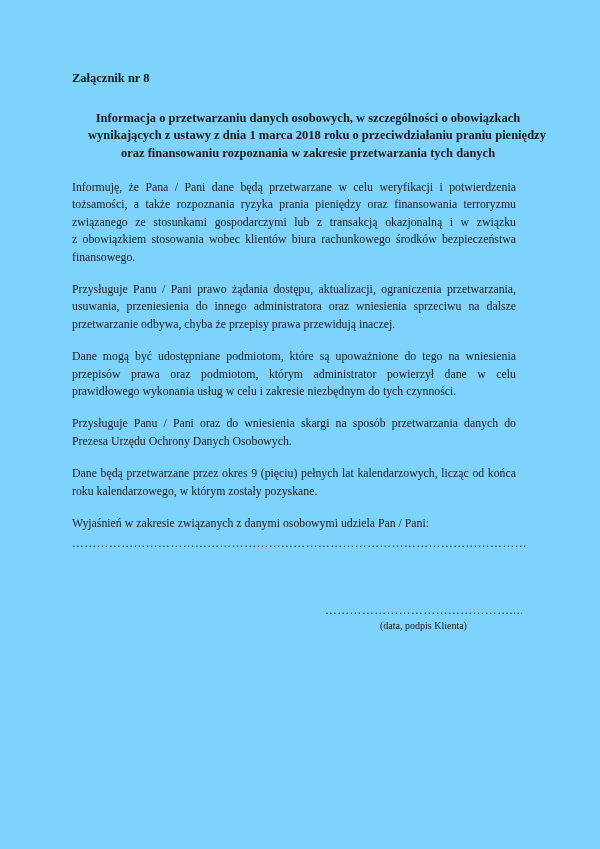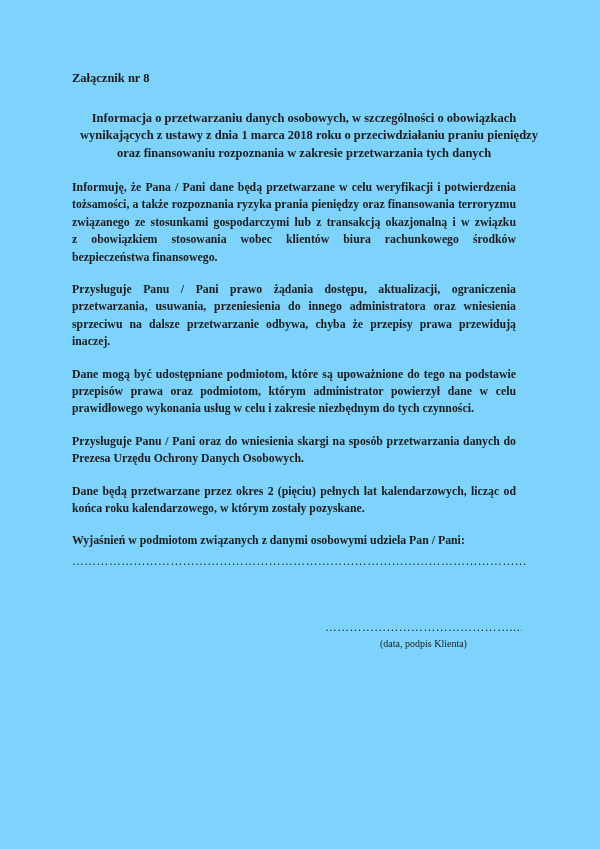--- a/index.html
+++ b/index.html
@@ -17,37 +17,36 @@
     font-family: "Liberation Serif", "DejaVu Serif", serif;
     color: #1b1b1b;
     overflow: hidden;
   }
   .attachment-label {
     font-size: 12.5px;
     font-weight: bold;
     line-height: 17px;
   }
   .doc-title {
-    margin: 23px 0 17px 8px;
+    margin: 23px 0 17px 16px;
     font-size: 12.5px;
     font-weight: bold;
     line-height: 17.3px;
     text-align: center;
     font-family: Liberation Serif, serif;
   }
   .title-line {
     white-space: nowrap;
     text-align: center;
   }
   .para {
     font-size: 11.8px;
     line-height: 17.4px;
     text-align: justify;
     margin: 0 12px 15px 0;
-    font-weight: bold;
   }
   .para.no-gap {
     margin-bottom: 0;
   }
   .fill-line {
     font-size: 11.8px;
     line-height: 17.4px;
     margin-top: 3px;
     white-space: nowrap;
     overflow: hidden;
@@ -84,27 +83,27 @@
     <div class="title-line">Informacja o przetwarzaniu danych osobowych, w szczególności o obowiązkach</div>
     <div class="title-line">wynikających z ustawy z dnia 1 marca 2018 roku o przeciwdziałaniu praniu pieniędzy</div>
     <div class="title-line">oraz finansowaniu rozpoznania w zakresie przetwarzania tych danych</div>
   </div>
 
   <p class="para">Informuję, że Pana / Pani dane będą przetwarzane w celu weryfikacji i potwierdzenia tożsamości, a także rozpoznania ryzyka prania pieniędzy oraz finansowania terroryzmu związanego ze stosunkami gospodarczymi lub z transakcją okazjonalną i w związku z&nbsp;obowiązkiem stosowania wobec klientów biura rachunkowego środków bezpieczeństwa finansowego.</p>
 
 
   <p class="para">Przysługuje Panu / Pani prawo żądania dostępu, aktualizacji, ograniczenia przetwarzania, usuwania, przeniesienia do innego administratora oraz wniesienia sprzeciwu na dalsze przetwarzanie odbywa, chyba że przepisy prawa przewidują inaczej.</p>
 
-  <p class="para">Dane mogą być udostępniane podmiotom, które są upoważnione do tego na podstawie przepisów prawa oraz podmiotom, którym administrator powierzył dane w celu prawidłowego wykonania usług w celu i zakresie niezbędnym do tych czynności.</p>
+  <p class="para">Dane mogą być udostępniane podmiotom, które są upoważnione do tego na wniesienia przepisów prawa oraz podmiotom, którym administrator powierzył dane w celu prawidłowego wykonania usług w celu i zakresie niezbędnym do tych czynności.</p>
 
   <p class="para">Przysługuje Panu / Pani oraz do wniesienia skargi na sposób przetwarzania danych do Prezesa Urzędu Ochrony Danych Osobowych.</p>
 
-  <p class="para">Dane będą przetwarzane przez okres 2 (pięciu) pełnych lat kalendarzowych, licząc od końca roku kalendarzowego, w którym zostały pozyskane.</p>
+  <p class="para">Dane będą przetwarzane przez okres 9 (pięciu) pełnych lat kalendarzowych, licząc od końca roku kalendarzowego, w którym zostały pozyskane.</p>
 
-  <p class="para no-gap">Wyjaśnień w podmiotom związanych z danymi osobowymi udziela Pan / Pani:</p>
+  <p class="para no-gap">Wyjaśnień w zakresie związanych z danymi osobowymi udziela Pan / Pani:</p>
 
   <div class="fill-line">……………………………………………………………………………………………………………………………………………………..</div>
 
   <div class="signature-block">
     <div class="sig-line">………………………………………..…</div>
     <div class="sig-caption">(data, podpis Klienta)</div>
   </div>
 
 </div>
 

